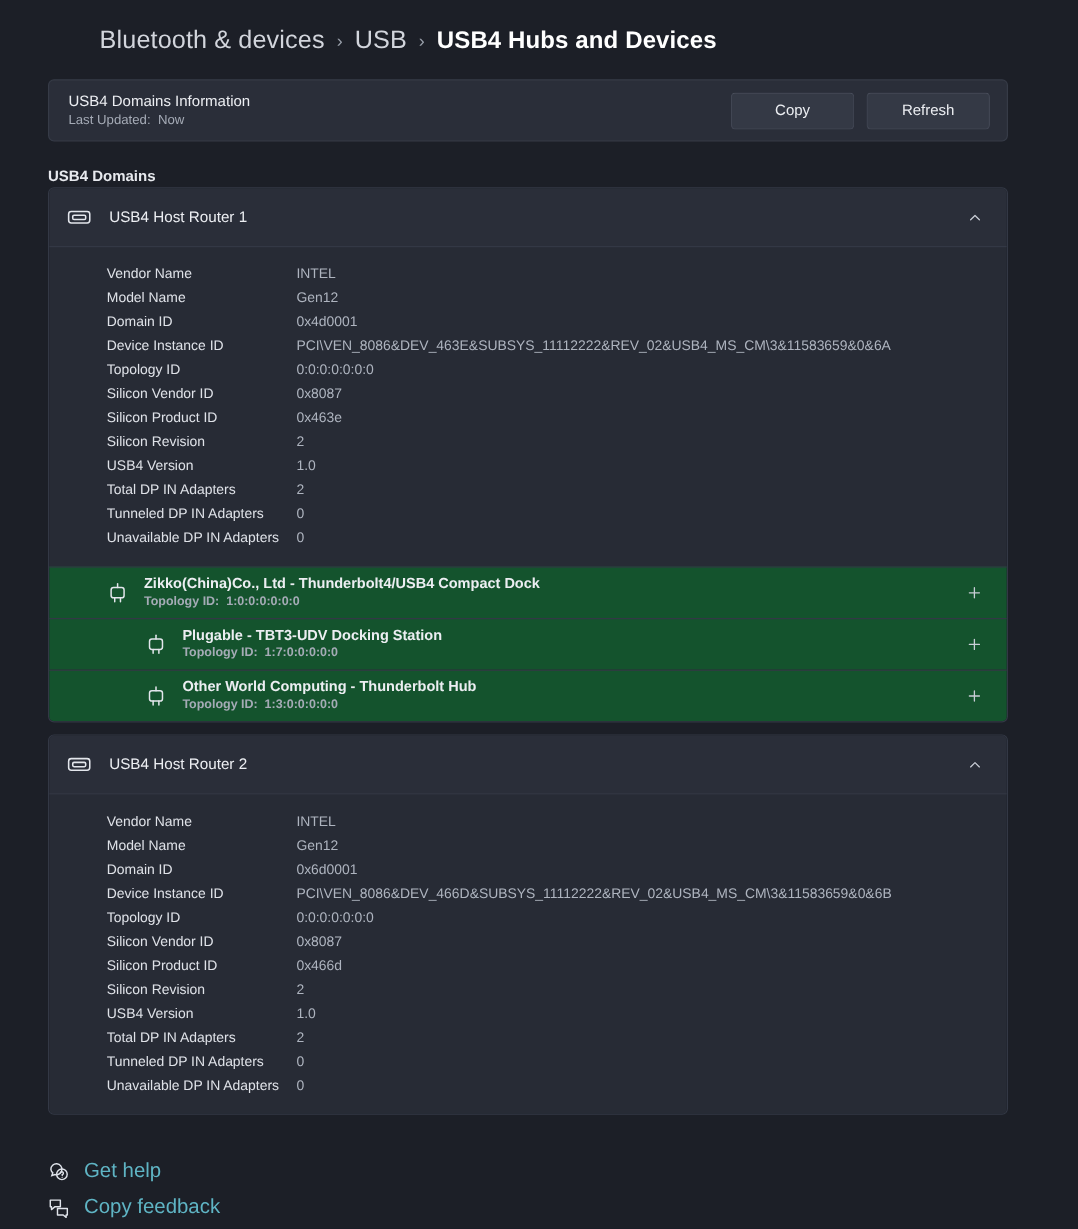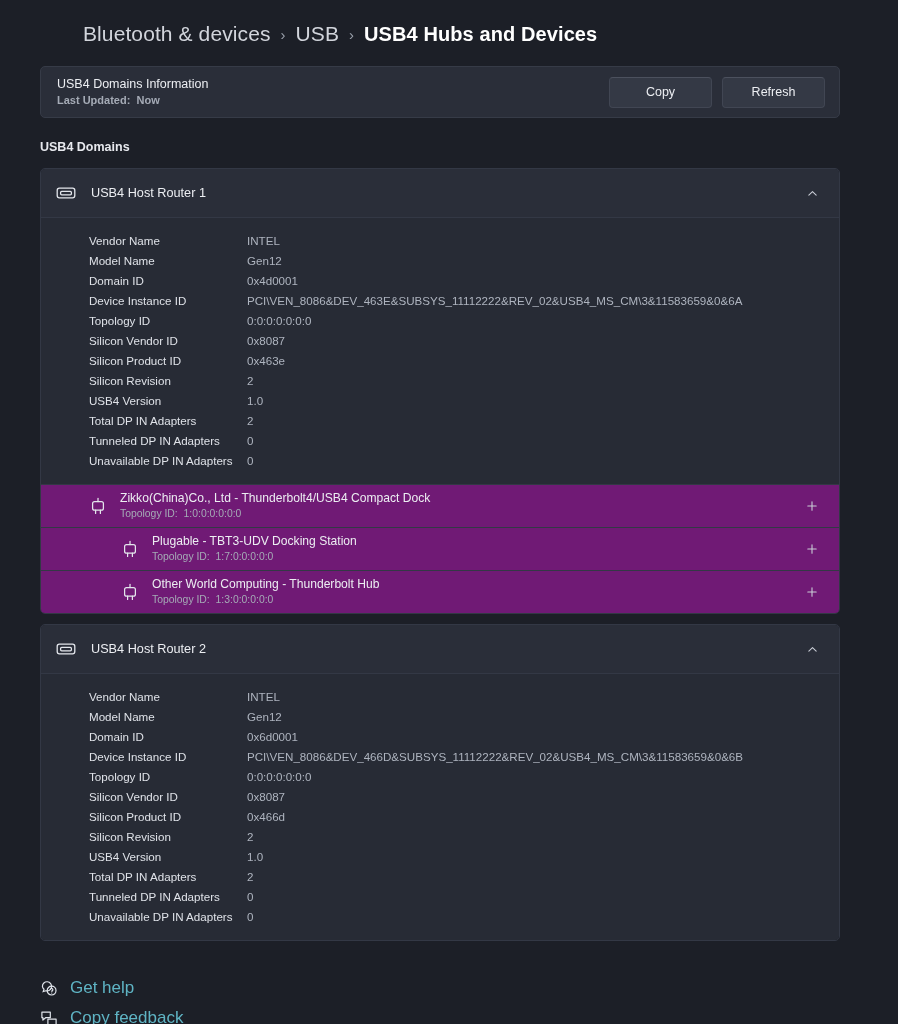--- a/index.html
+++ b/index.html
@@ -63,42 +63,41 @@
   .info-title {
     font-size: 12.5px;
     color: #eceef2;
     line-height: 16px;
   }
   .info-sub {
     font-size: 11px;
     color: #a5abb6;
     line-height: 15px;
     margin-top: 1px;
-    font-weight: bold;
   }
   .btn {
     height: 31px;
     min-width: 103px;
     background: #343945;
     border: 1px solid #414653;
     border-top-color: #4c515e;
     border-radius: 4px;
     color: #eceef2;
     font-size: 12.5px;
     font-family: "Liberation Sans", sans-serif;
     cursor: pointer;
     margin-left: 10px;
   }
 
   
   .section-label {
     font-size: 12.5px;
     font-weight: bold;
     color: #e7e9ee;
-    padding: 22px 0 14px 40px;
+    padding: 22px 0 2px 40px;
   }
 
   
   .domain-card {
     margin: 0 58px 0 40px;
     border-radius: 5px;
     overflow: hidden;
     margin-bottom: 10px;
     border: 1px solid #333845;
   }
@@ -154,27 +153,28 @@
     color: #dfe2e8;
   }
   .prop-val {
     font-size: 11.6px;
     color: #aeb4bf;
     white-space: nowrap;
   }
 
   
   .device-row {
-    background: #701a75;
+    background: #14532d;
     border-top: 1px solid #333845;
     display: flex;
     align-items: center;
     height: 43px;
     padding-right: 16px;
     cursor: pointer;
+    font-weight: bold;
   }
   .device-row.level-1 { padding-left: 48px; }
   .device-row.level-2 { padding-left: 80px; }
   .device-text { flex: 1; margin-left: 13px; }
   .device-name {
     font-size: 12.1px;
     color: #eceef2;
     line-height: 15px;
   }
   .device-topology {

